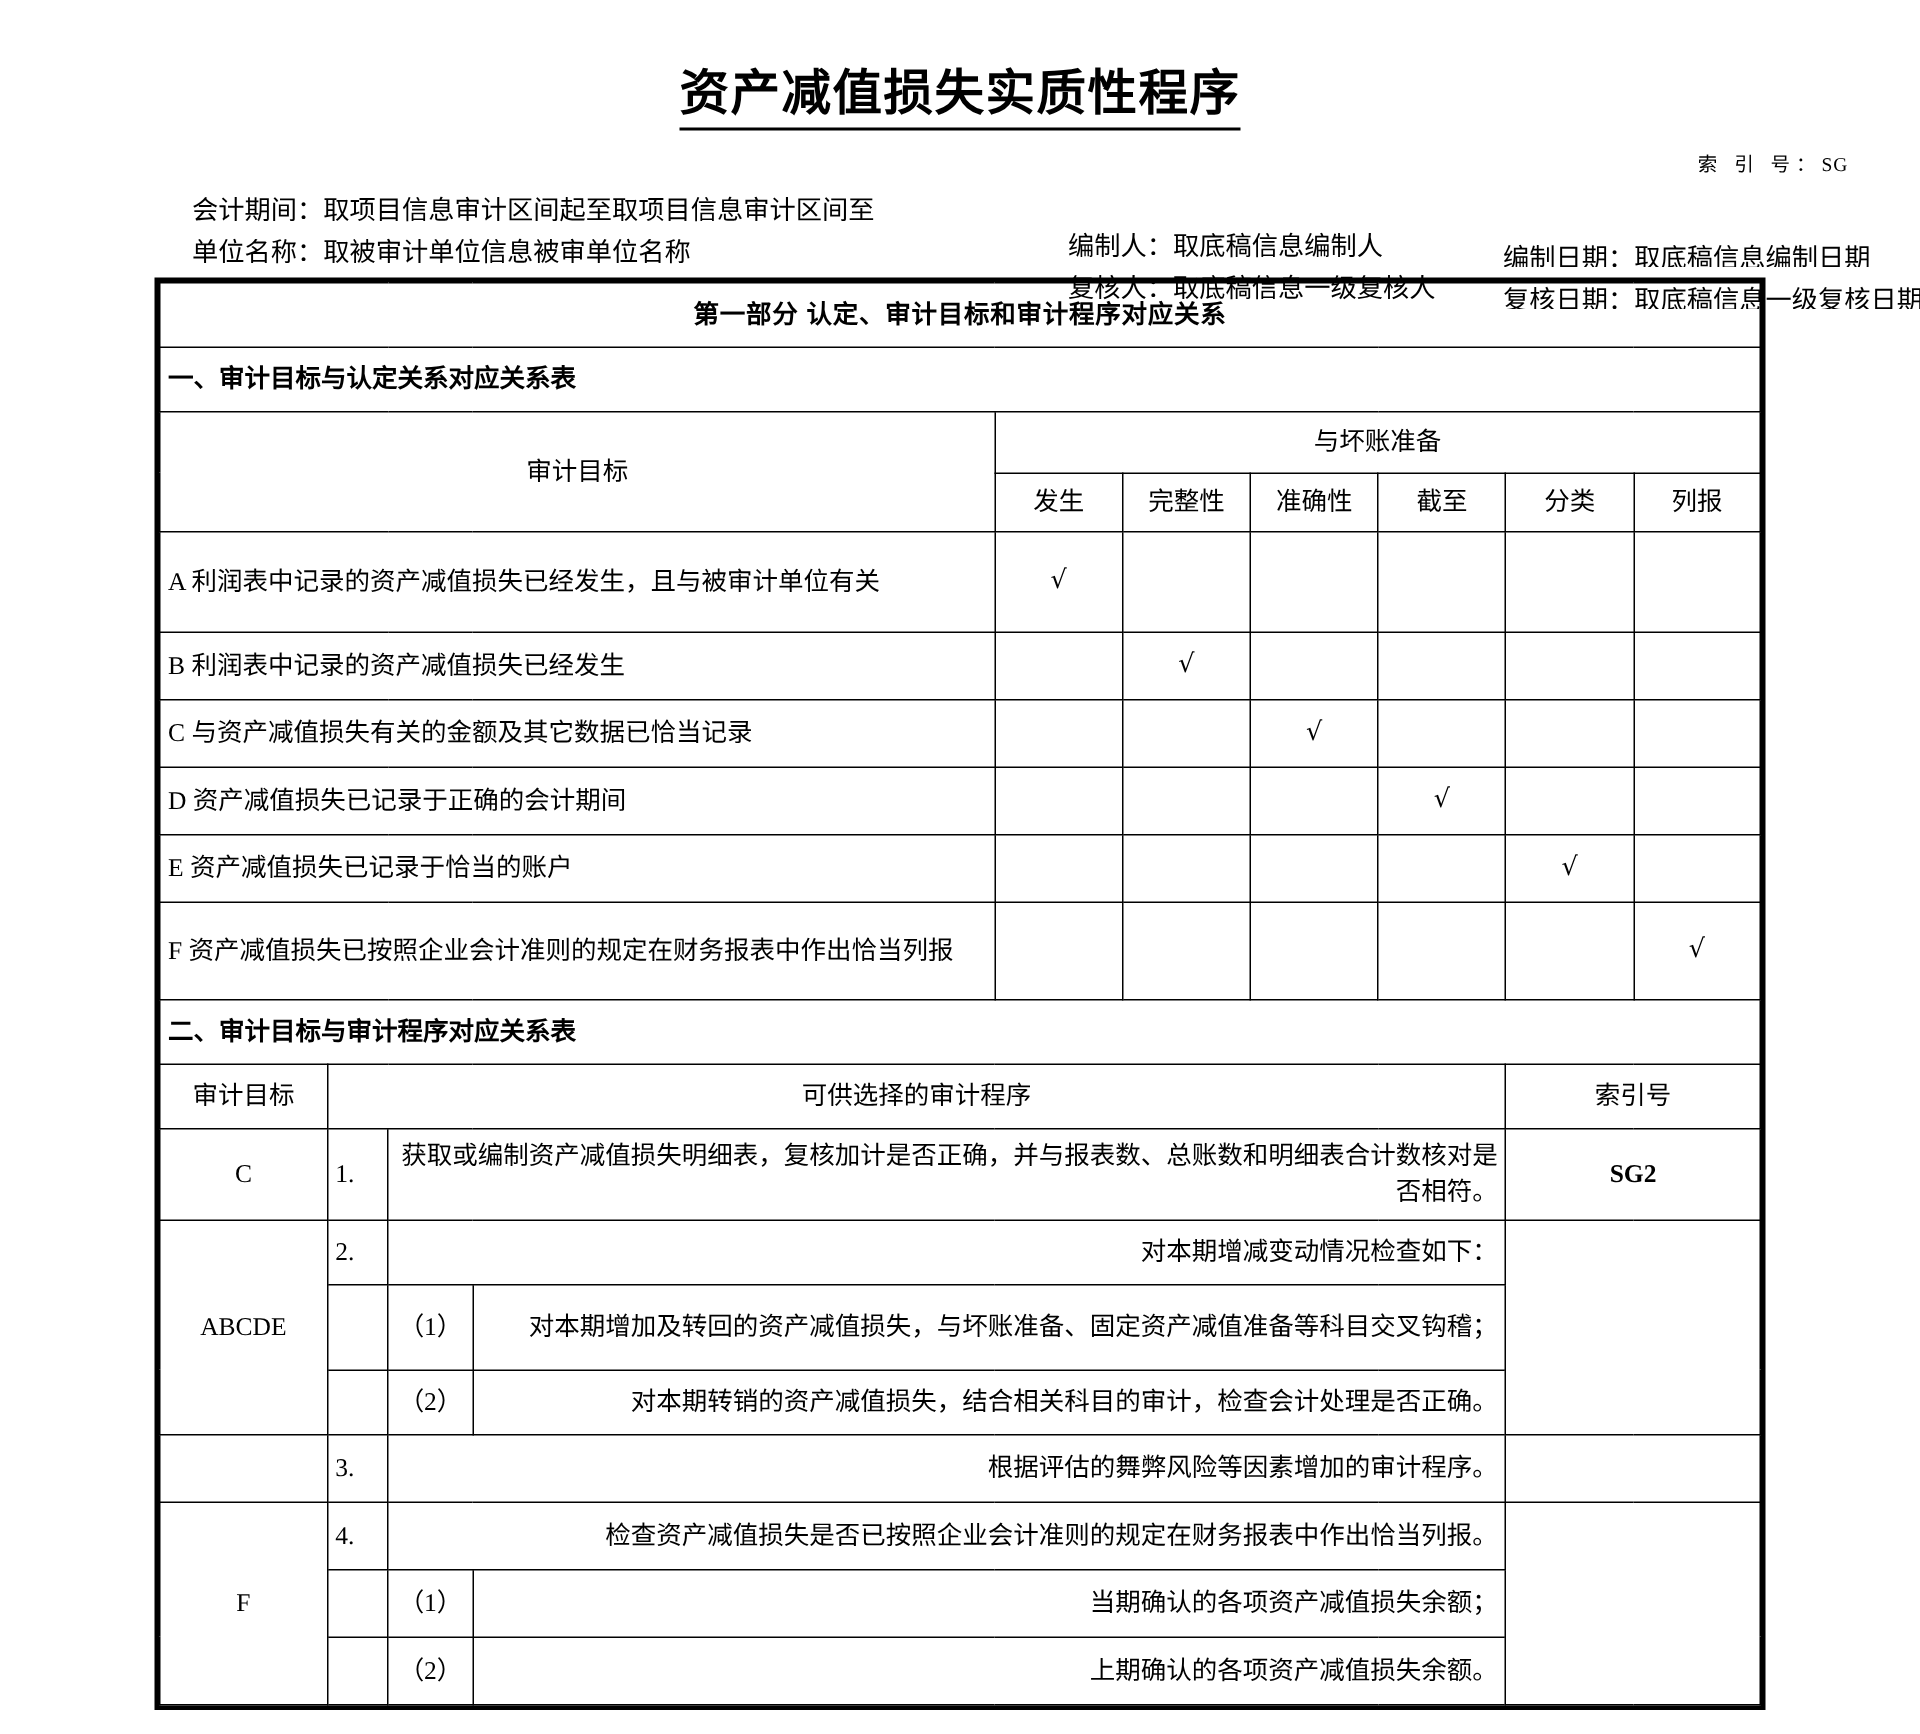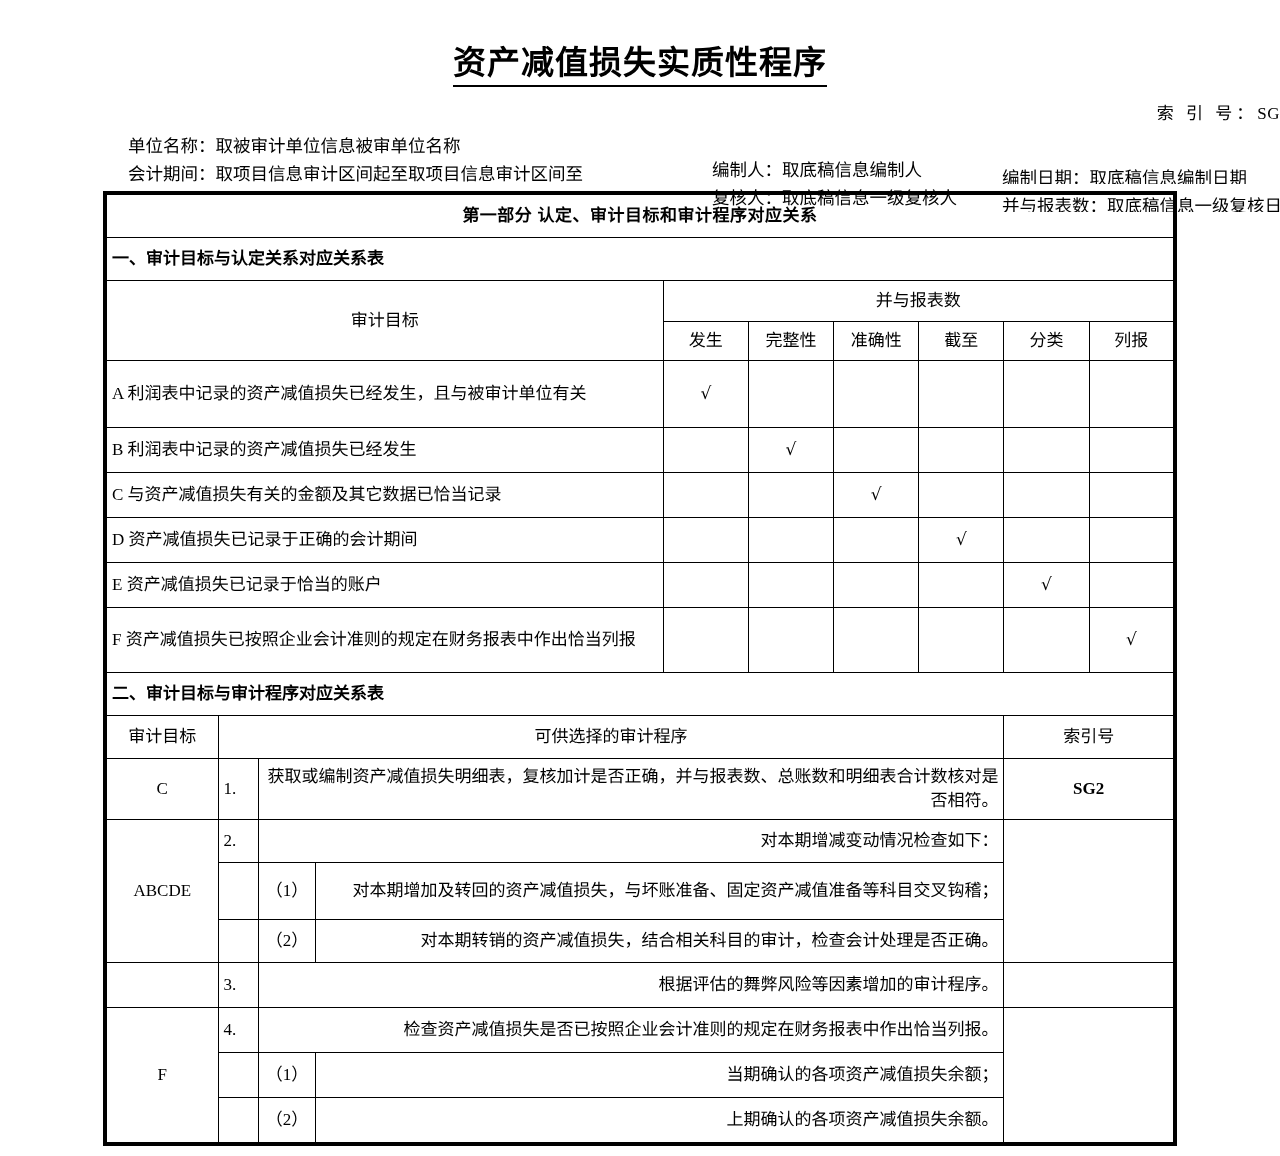--- a/index.html
+++ b/index.html
@@ -29,21 +29,22 @@
     letter-spacing: 1px;
     border-bottom: 2px solid #000;
     padding-bottom: 2px;
     line-height: 1.15;
     font-family: "Liberation Serif", "DejaVu Serif", serif;
   }
 
   
   .index-line {
     text-align: right;
-    font-size: 17px;
+    padding-right: 48px;
+    font-size: 13px;
     margin-top: 12px;
     letter-spacing: 0.5px;
     white-space: nowrap;
   }
   .index-label { letter-spacing: 4px; }
 
   
   .meta-block {
     position: relative;
     margin-top: 8px;
@@ -173,32 +174,32 @@
   <div class="doc-title">资产减值损失实质性程序</div>
 </div>
 
 <div class="index-line">
   <span class="index-label">索 引 号：</span><span>SG</span>
 </div>
 
 <div class="meta-block">
   <div class="meta-left">
     <div class="meta-row">
-      <span>单位名称：</span><span>取被审计单位信息被审单位名称</span>
+      <span>会计期间：</span><span>取项目信息审计区间起至取项目信息审计区间至</span>
     </div>
     <div class="meta-row">
-      <span>会计期间：</span><span>取项目信息审计区间起至取项目信息审计区间至</span>
+      <span>单位名称：</span><span>取被审计单位信息被审单位名称</span>
     </div>
   </div>
   <div class="meta-right">
     <div class="meta-row">
       <span class="mr-a"><span>编制人：</span><span>取底稿信息编制人</span></span><span class="mr-b"><span>编制日期：</span><span>取底稿信息编制日期</span></span>
     </div>
     <div class="meta-row">
-      <span class="mr-a"><span>复核人：</span><span>取底稿信息一级复核人</span></span><span class="mr-b"><span>并与报表数：</span><span>取底稿信息一级复核日期</span></span>
+      <span class="mr-a"><span>复核人：</span><span>取底稿信息一级复核人</span></span><span class="mr-b"><span>复核日期：</span><span>取底稿信息一级复核日期</span></span>
     </div>
   </div>
 </div>
 
 <div class="table-outer">
 <table class="grid">
   <colgroup>
     <col style="width:110px">
     <col style="width:40px">
     <col style="width:56px">
@@ -215,21 +216,21 @@
         <tr>
     <td class="part-title" colspan="10">第一部分    认定、审计目标和审计程序对应关系</td>
   </tr>
 
   <tr>
     <td class="sec-title" colspan="10">一、审计目标与认定关系对应关系表</td>
   </tr>
 
   <tr>
     <td class="obj-head" colspan="4" rowspan="2" style="height:62px">审计目标</td>
-    <td class="assert-head" colspan="6" style="height:32px">并与报表数</td>
+    <td class="assert-head" colspan="6" style="height:32px">与坏账准备</td>
   </tr>
   <tr>
     <td class="sub-head">发生</td>
     <td class="sub-head">完整性</td>
     <td class="sub-head">准确性</td>
     <td class="sub-head">截至</td>
     <td class="sub-head">分类</td>
     <td class="sub-head">列报</td>
   </tr>
 

